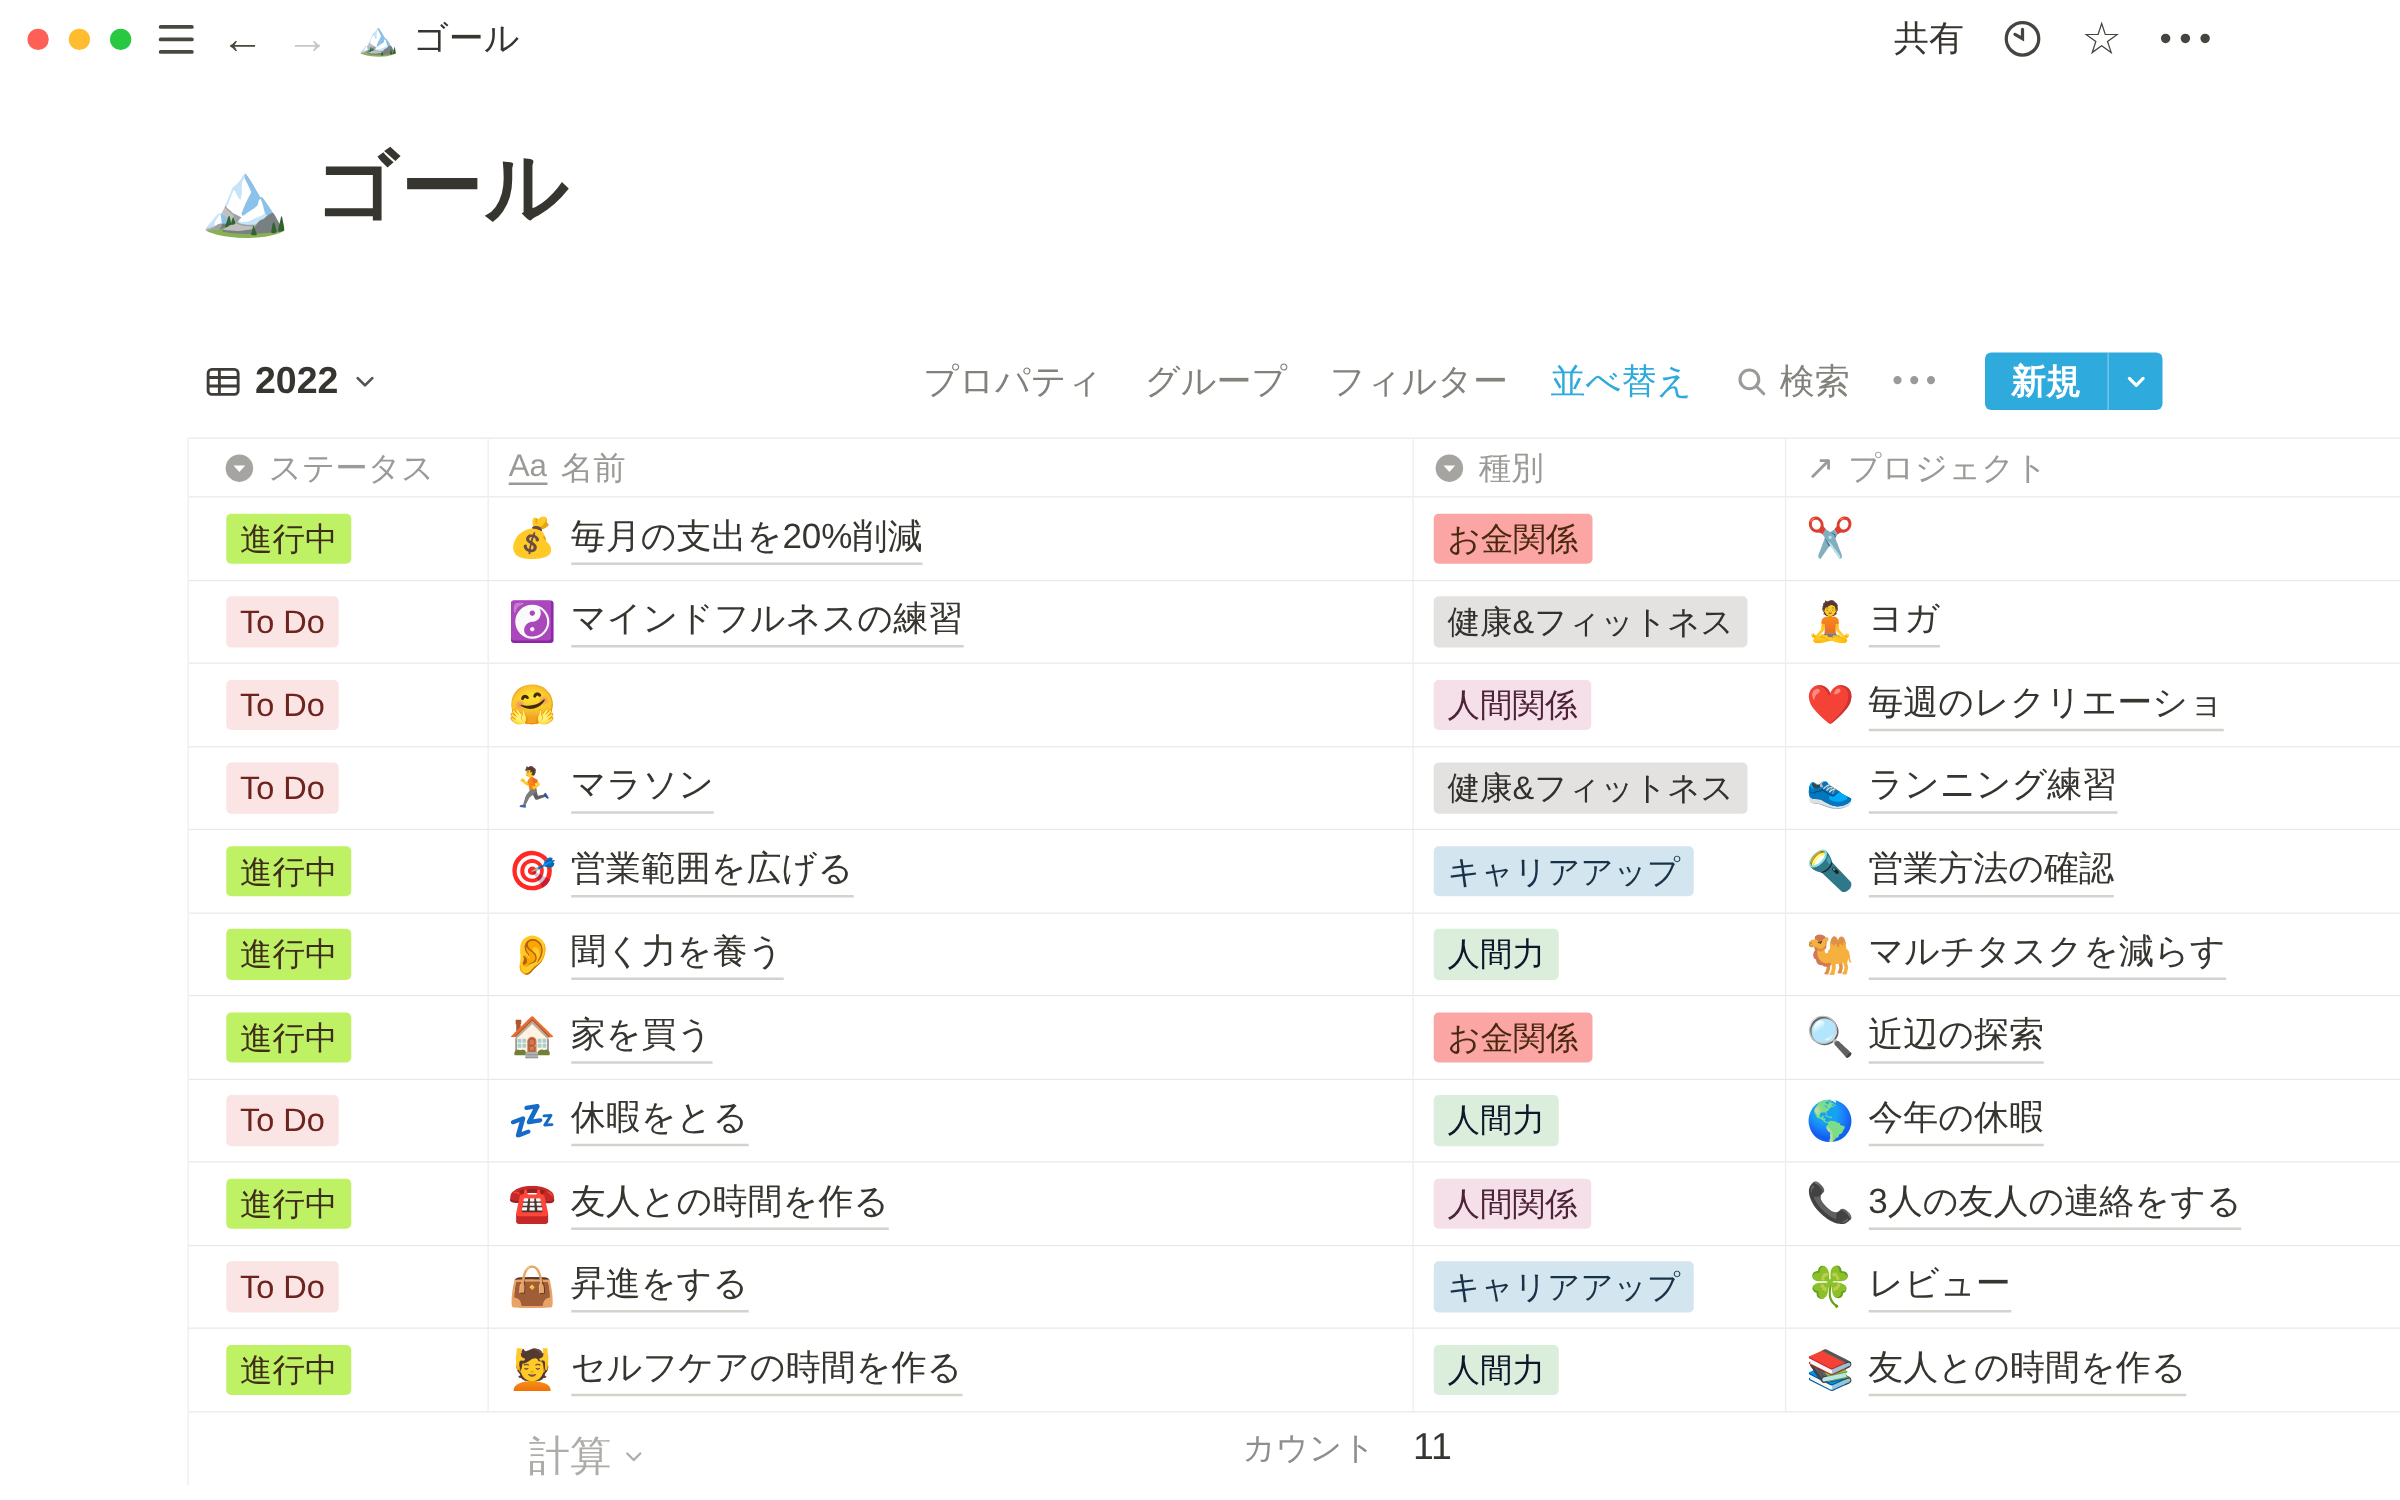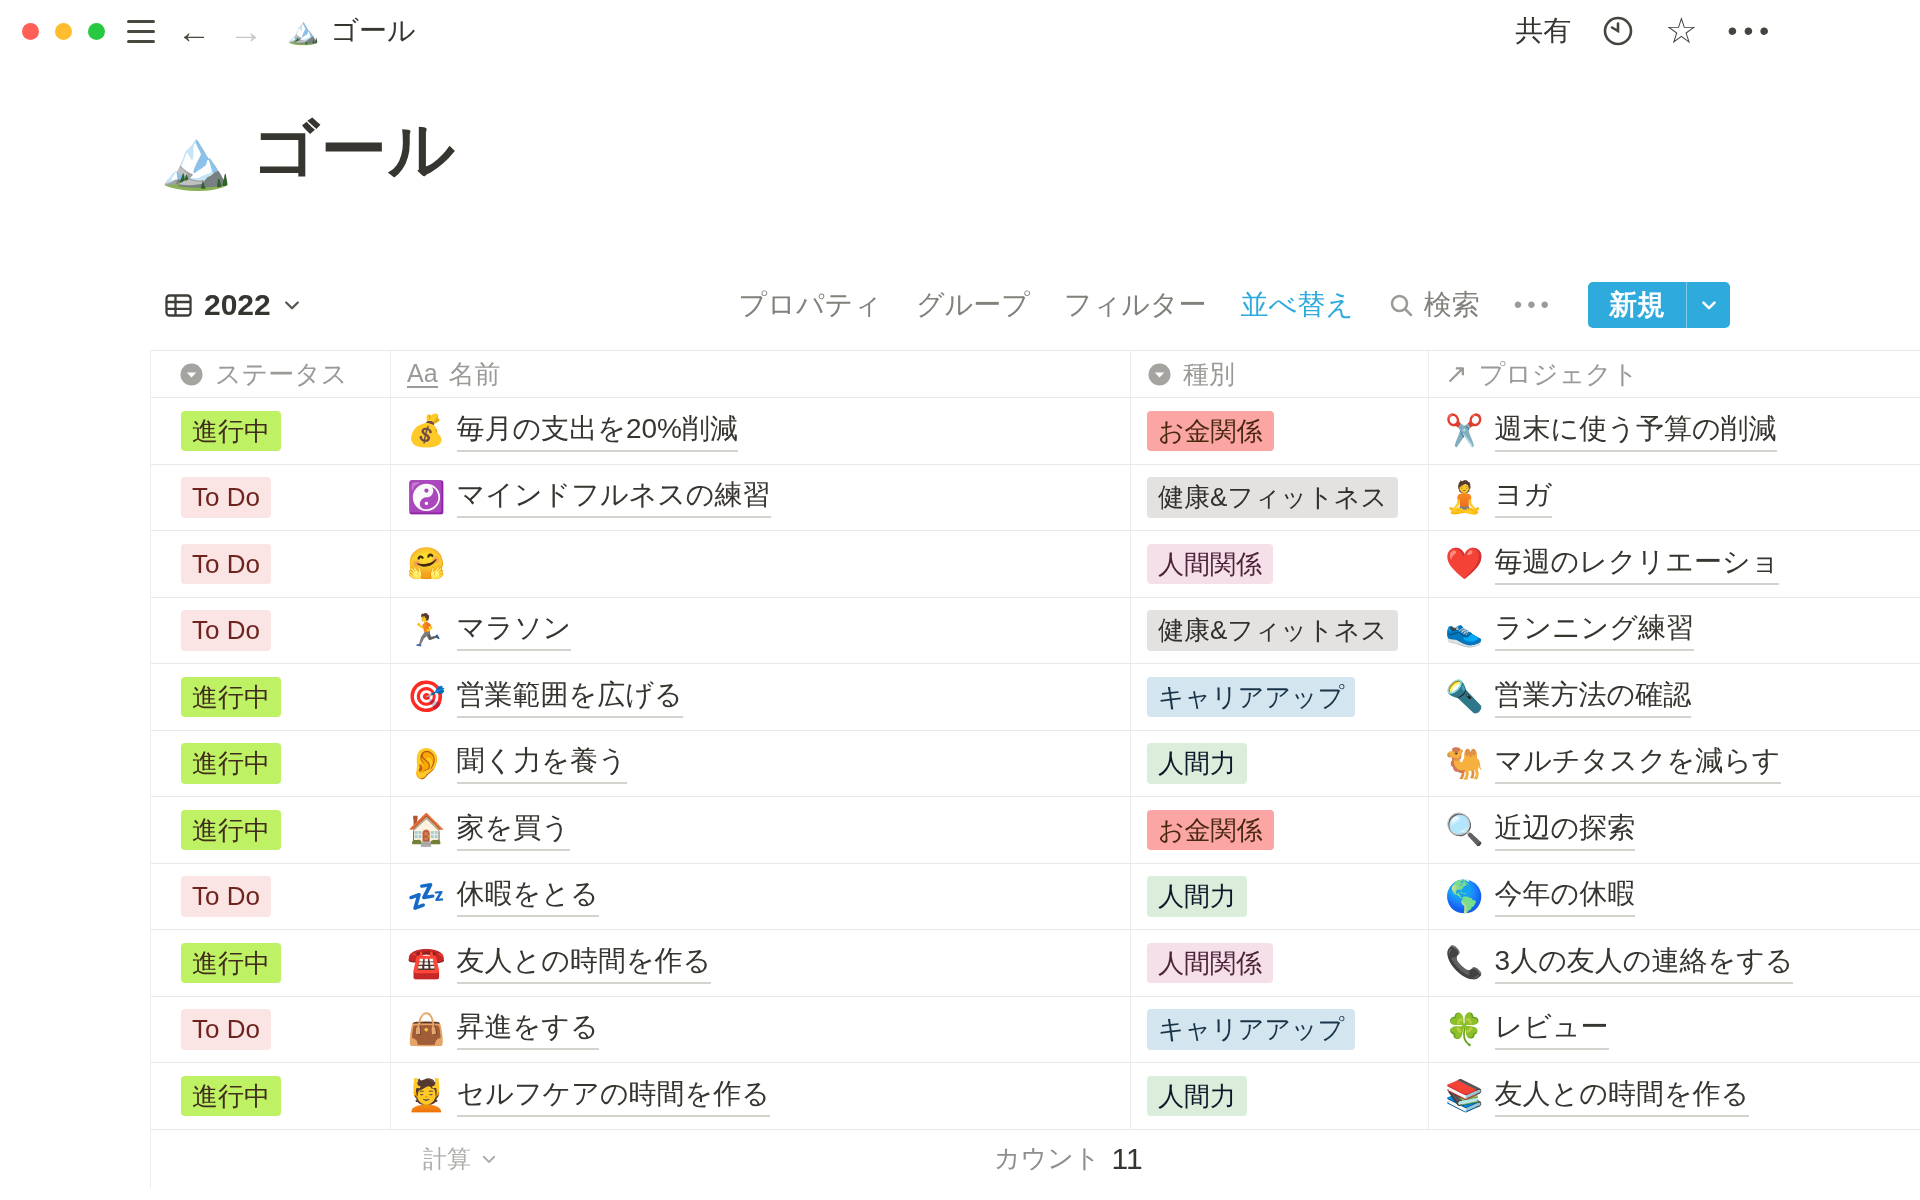--- a/index.html
+++ b/index.html
@@ -68,22 +68,22 @@
   .c-orange { background:#fca5a5; color:#49290E; }
   .c-gray   { background:#E3E2E0; color:#32302C; }
   .c-pink   { background:#F5DFE9; color:#4C2337; }
   .c-blue   { background:#D3E5EF; color:#183347; }
   .c-green  { background:#DBEDDB; color:#0f172a; }
   .emoji { font-size:31px; line-height:1; margin-right:11px; flex:none; }
   .link { font-size:28px; border-bottom:2px solid #D4D2CD; padding-bottom:2px; cursor:pointer; }
 
   
   .tfoot { position:relative; height:58px; }
-  .calc-btn { position:absolute; left:272px; top:13px; display:flex; align-items:center; gap:9px; color:#AEACA8; font-size:24px; cursor:pointer; }
-  .count-group { position:absolute; left:843px; top:11px; display:flex; align-items:flex-end; gap:11px; cursor:pointer; }
+  .calc-btn { position:absolute; left:272px; top:13px; display:flex; align-items:center; gap:9px; color:#AEACA8; font-size:33px; cursor:pointer; }
+  .count-group { position:absolute; left:843px; top:11px; display:flex; align-items:flex-start; gap:30px; cursor:pointer; }
   .count-label { color:#8F8E8B; font-size:26px; }
   .count-value { color:#37352F; font-size:30px; }
 
   svg { display:block; }
 </style>
 </head>
 <body>
 
 <div class="screen">
 
@@ -190,21 +190,20 @@
     </div>
     <div class="cell c2">
       <span class="emoji">💰</span>
       <span class="link">毎月の支出を20%削減</span>
     </div>
     <div class="cell c3">
       <span class="badge type c-orange">お金関係</span>
     </div>
     <div class="cell c4">
       <span class="emoji">✂️</span>
-      <span class="link">週末に使う予算の削減</span>
     </div>
   </div>
 
   <div class="trow">
     <div class="cell c1">
       <span class="badge status c-red">To Do</span>
     </div>
     <div class="cell c2">
       <span class="emoji">☯️</span>
       <span class="link">マインドフルネスの練習</span>

